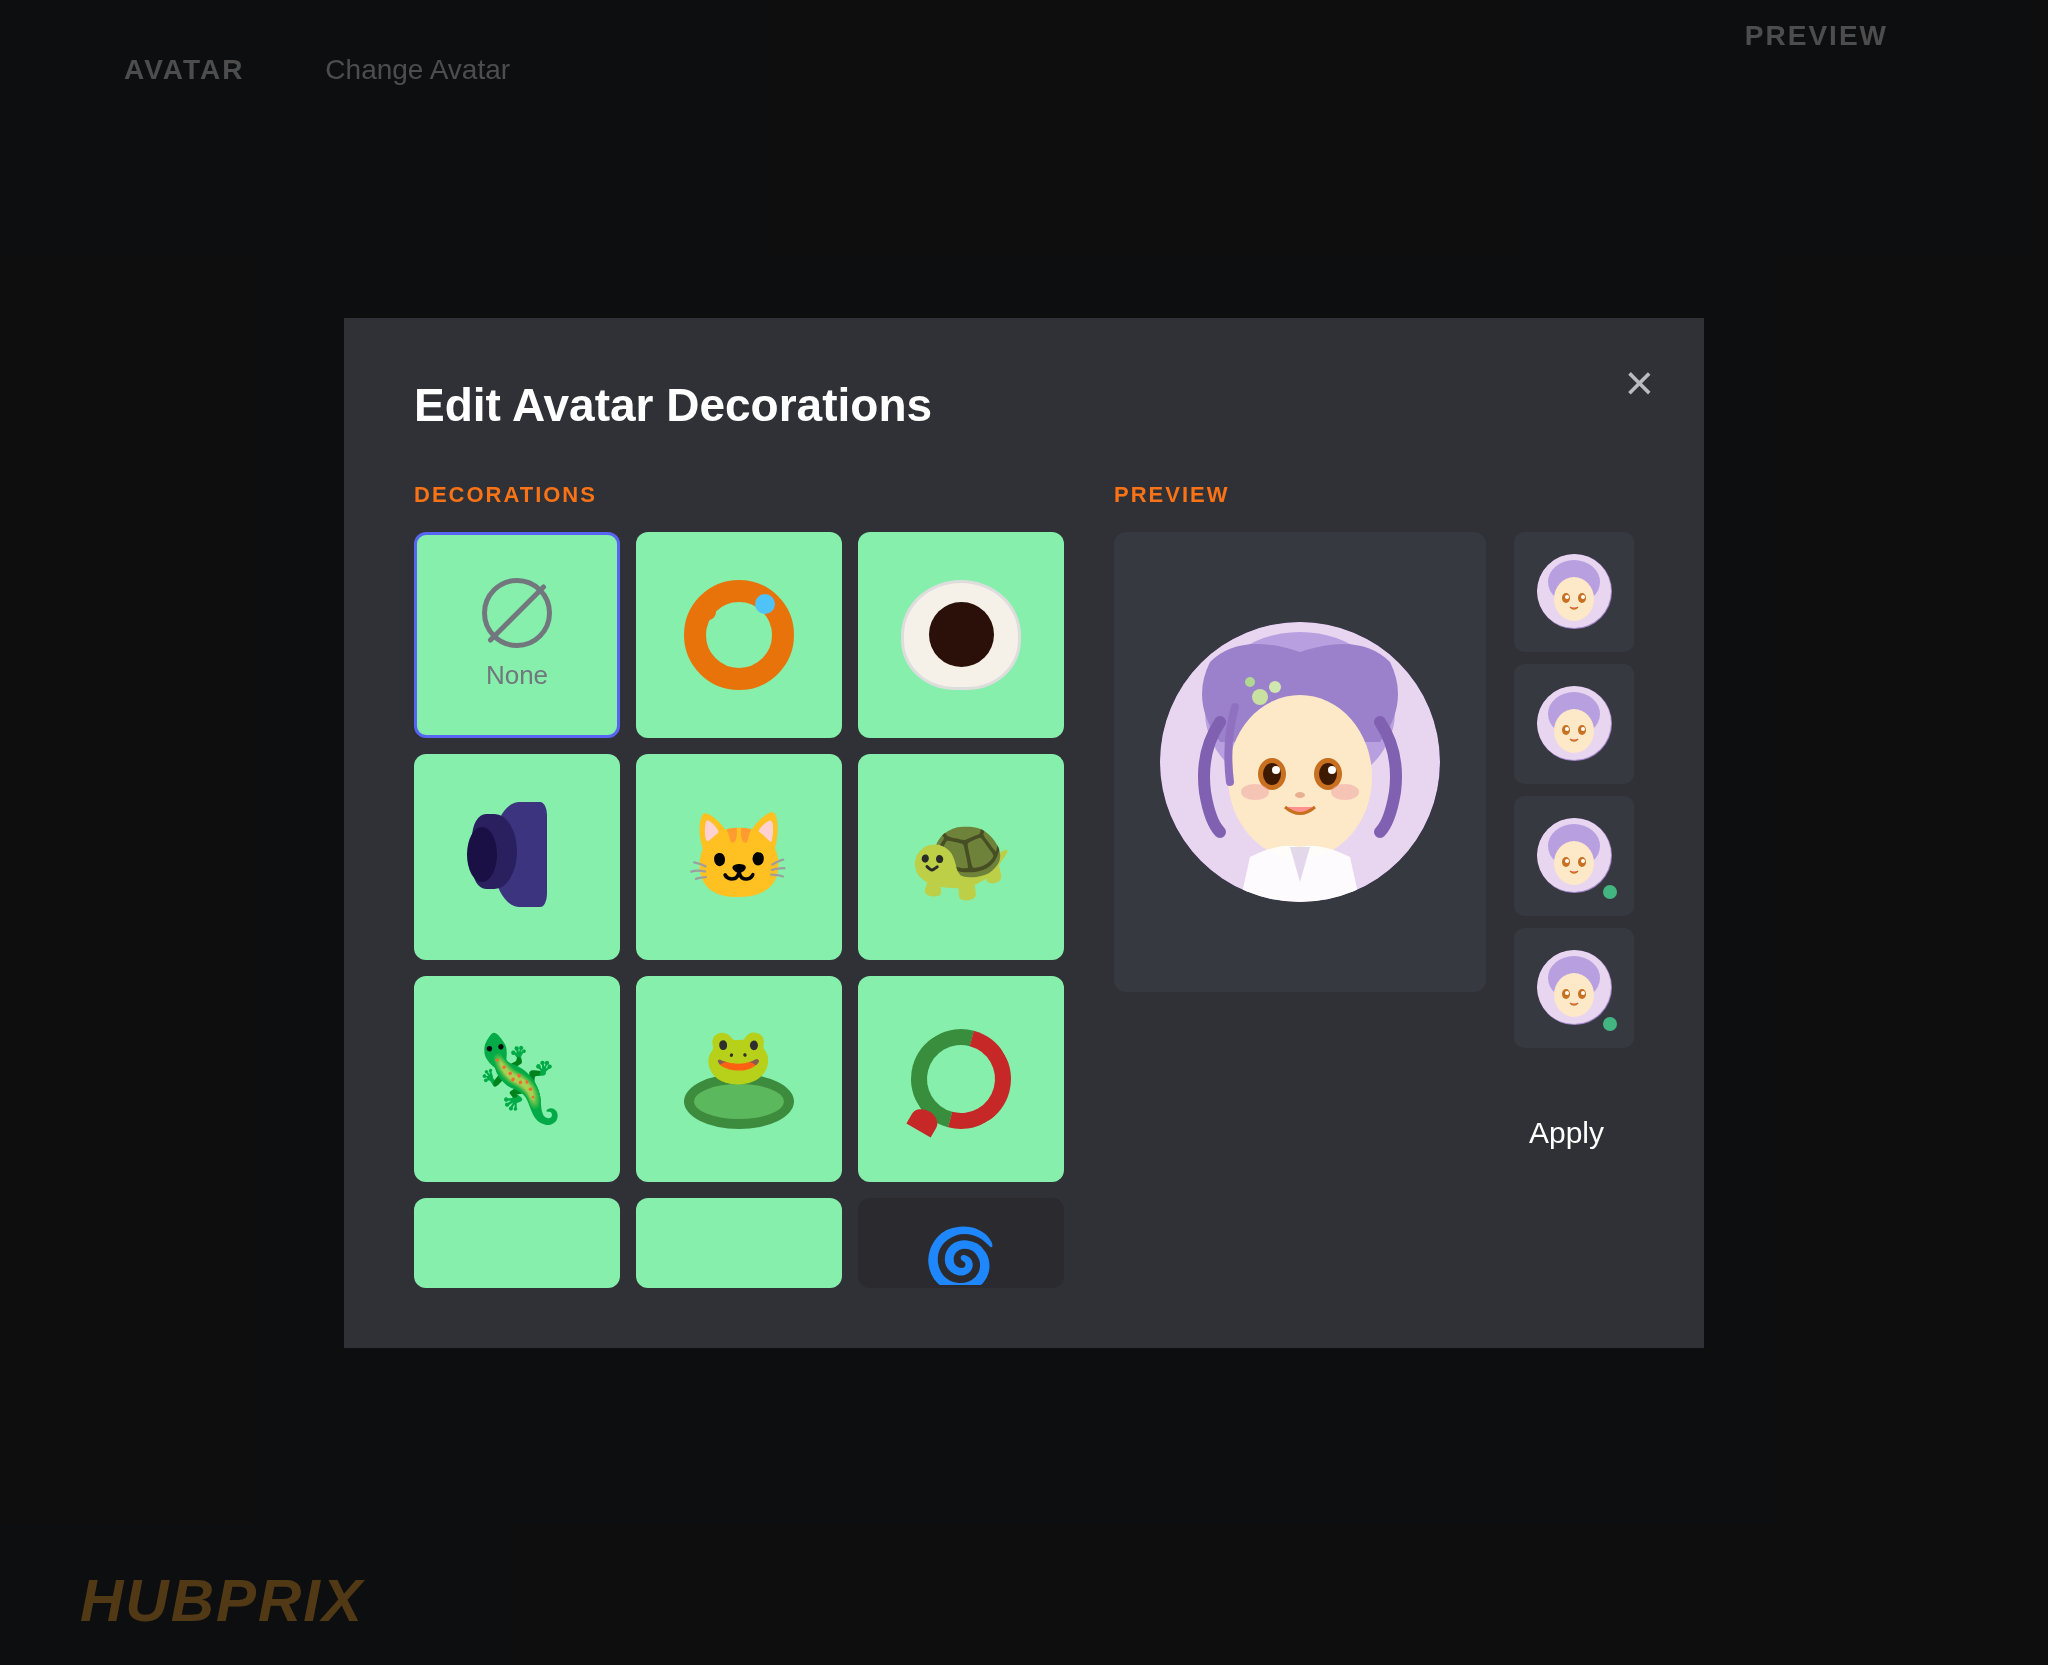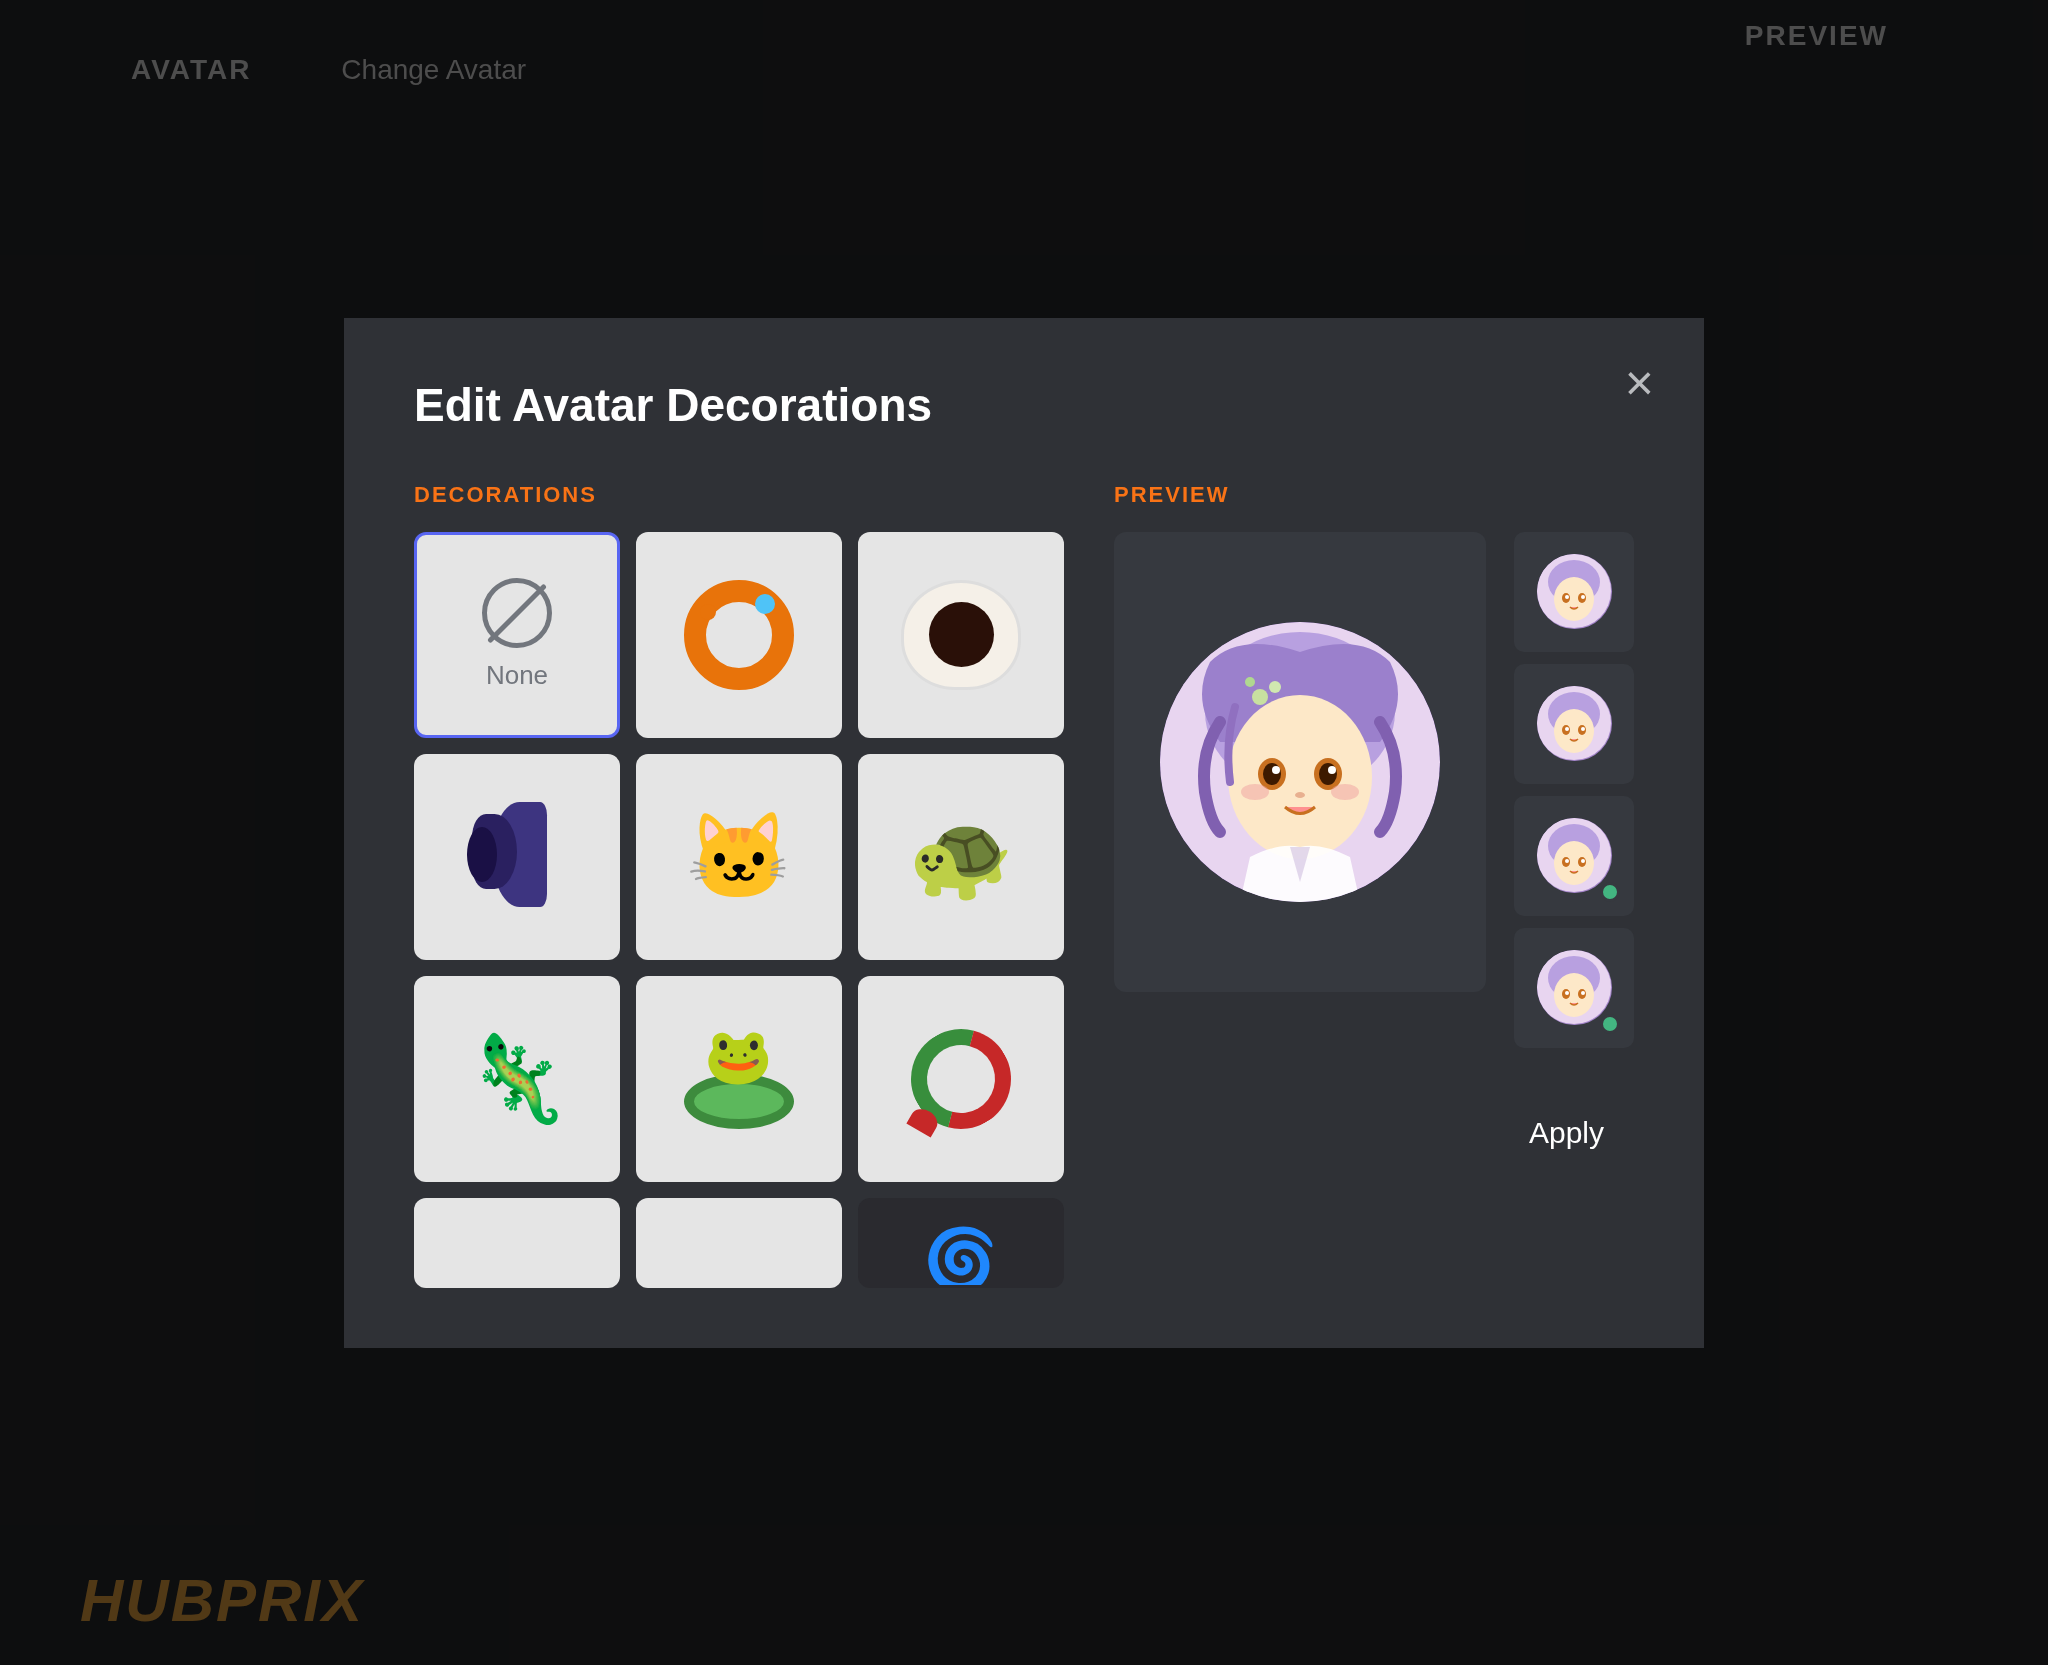--- a/index.html
+++ b/index.html
@@ -10,27 +10,27 @@
       background: #1a1a1f;
       font-family: 'Segoe UI', sans-serif;
       overflow: hidden;
       position: relative;
     }
 
     
     .top-bar {
       position: absolute;
       top: 0;
-      left: 11px;
+      left: 4px;
       right: 0;
       height: 140px;
       display: flex;
       align-items: center;
       padding: 0 120px;
-      gap: 20px;
+      gap: 11px;
     }
 
     .top-bar-label {
       color: #aaa;
       font-size: 28px;
       font-weight: 700;
       letter-spacing: 2px;
       text-transform: uppercase;
       margin-right: 40px;
     }
@@ -126,21 +126,21 @@
       margin-bottom: 24px;
     }
 
     .decoration-grid {
       display: grid;
       grid-template-columns: repeat(3, 1fr);
       gap: 16px;
     }
 
     .decoration-item {
-      background: #e5e5e5;
+      background: #86efac;
       border-radius: 12px;
       aspect-ratio: 1;
       display: flex;
       align-items: center;
       justify-content: center;
       cursor: pointer;
       position: relative;
       border: 3px solid transparent;
       overflow: hidden;
     }

